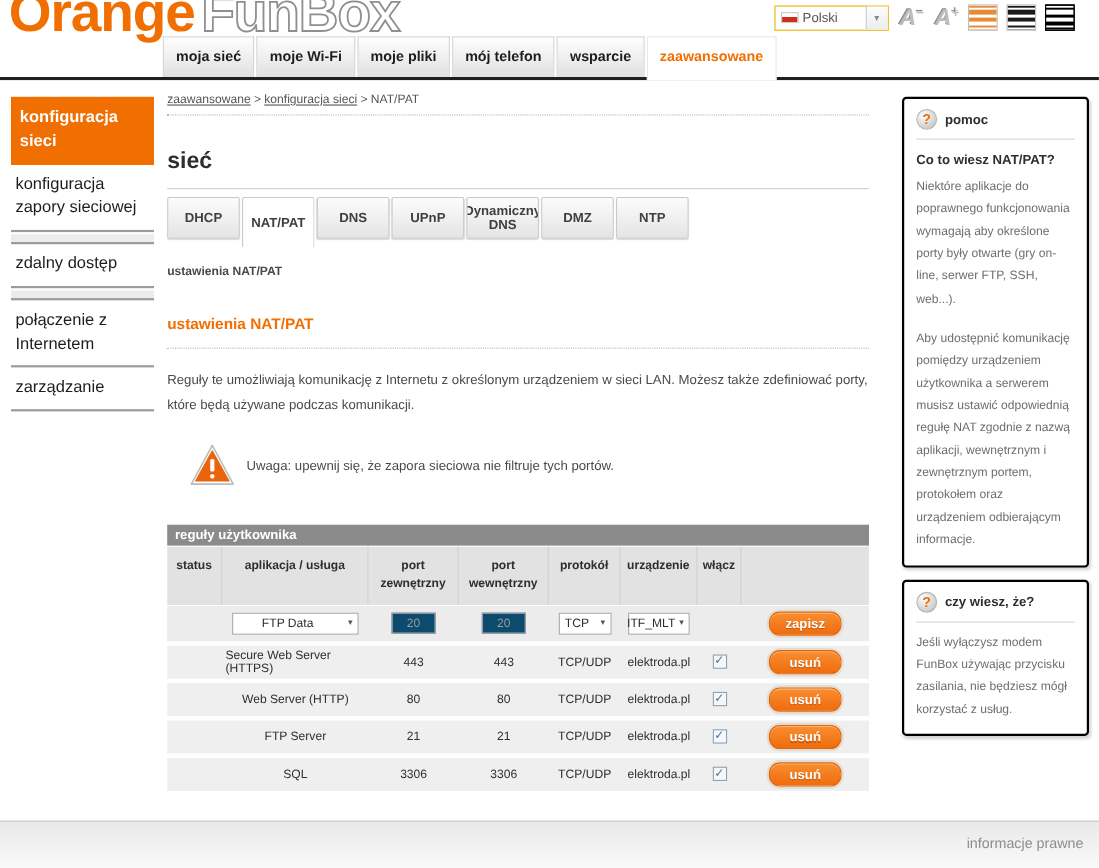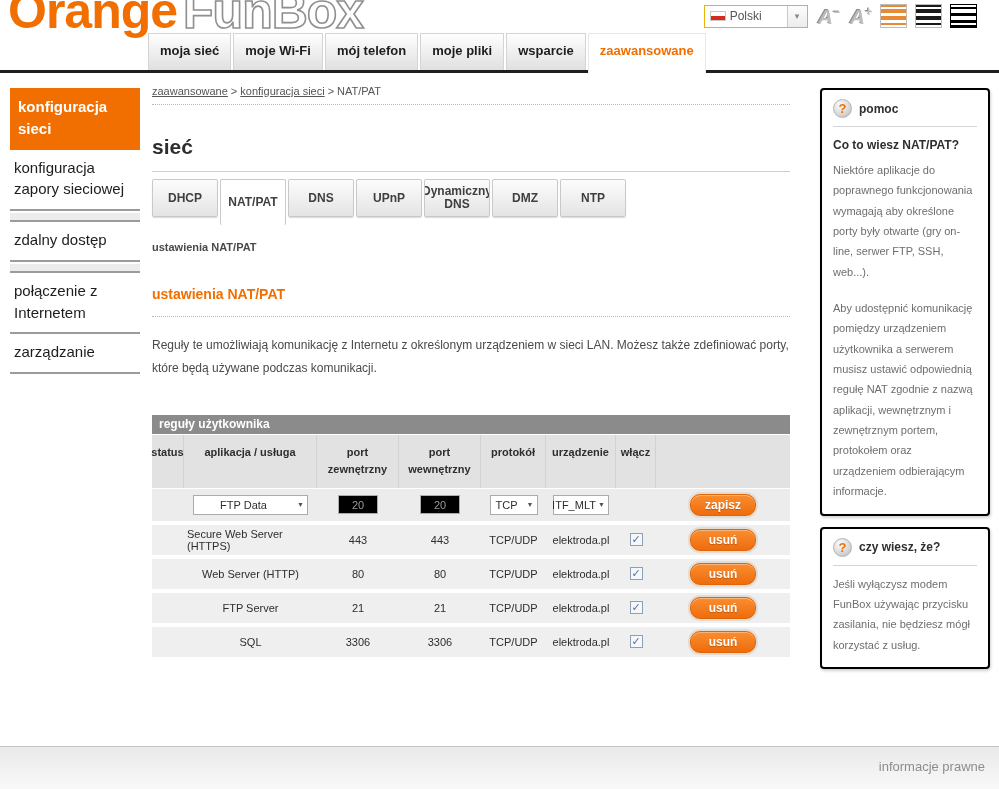--- a/index.html
+++ b/index.html
@@ -63,28 +63,28 @@
 
   
   .rules { margin-top:34px; width:638px; }
   .rules-title { background:#8b8b8b; color:#fff; font-size:12px; font-weight:bold; padding:2px 7px 3px; }
   .thead { display:flex; background:#e2e2e2; margin-top:1px; }
   .th { font-size:11px; font-weight:bold; color:#2e2e2e; text-align:center; padding:9px 4px; line-height:1.6; border-right:1px solid #d2d2d2; display:flex; align-items:flex-start; justify-content:center; }
   .th:last-child { border-right:none; }
   .tr { display:flex; background:#ececec; margin-top:1px; min-height:32px; align-items:stretch; }
   .tr.data { background:#efefef; margin-top:4px; min-height:30px; }
   .td { font-size:11px; color:#2e2e2e; display:flex; align-items:center; justify-content:center; padding:2px 3px; }
-  .c-status { width:32px; } .c-app { width:133px; } .c-pin { width:82px; } .c-pout { width:82px; }
+  .c-status { width:50px; } .c-app { width:133px; } .c-pin { width:82px; } .c-pout { width:82px; }
   .c-proto { width:65px; } .c-dev { width:70px; } .c-on { width:40px; } .c-act { flex:1; }
 
   .fake-select { position:relative; background:#fff; border:1px solid #ababab; height:20px; font-size:11px; color:#2e2e2e;
     display:flex; align-items:center; justify-content:center; cursor:pointer; padding-right:14px; }
   .fake-select::after { content:"▼"; position:absolute; right:3px; top:5px; font-size:7px; color:#555; }
   .sel-app { width:115px; } .sel-proto { width:48px; } .sel-dev { width:56px; }
-  .port-input { width:40px; height:19px; border:1px solid #ababab; font-size:11px; color:#9a9a9a; text-align:center; background:#000000; font-family:inherit; }
+  .port-input { width:40px; height:19px; border:1px solid #ababab; font-size:11px; color:#9a9a9a; text-align:center; background:#0c4a6e; font-family:inherit; }
 
   .btn { display:inline-block; min-width:66px; height:22px; line-height:21px; text-align:center; font-size:12px; font-weight:bold; color:#fff;
     background:linear-gradient(#f98e31,#ef6c0c); border:1px solid #e06508; border-radius:10px; cursor:pointer;
     box-shadow:0 0 0 2px #e3dcd2, inset 0 1px 0 rgba(255,255,255,.35); text-shadow:0 1px 1px rgba(0,0,0,.25); }
   .checkbox { width:13px; height:13px; background:#f4f7fb; border:1px solid #8ea0b5; display:flex; align-items:center; justify-content:center; cursor:pointer; }
   .checkbox.checked::after { content:"✓"; font-size:11px; color:#5a6f85; font-weight:bold; line-height:1; }
 
   
   .help-col { position:absolute; left:820px; top:15px; width:170px; }
   .help-box { background:#fff; border:2px solid #000000; border-radius:4px; box-shadow:1px 2px 3px rgba(0,0,0,.18); padding:9px 11px 12px; margin-bottom:11px; }
@@ -120,22 +120,22 @@
       <span class="font-btn"><span>A</span><sup>−</sup></span>
       <span class="font-btn"><span>A</span><sup>+</sup></span>
       <span class="theme-btn theme-orange"></span>
       <span class="theme-btn theme-light"></span>
       <span class="theme-btn theme-dark"></span>
     </div>
 
     <div class="nav-tabs">
       <div class="nav-tab">moja sieć</div>
       <div class="nav-tab">moje Wi-Fi</div>
+      <div class="nav-tab">moje pliki</div>
       <div class="nav-tab">mój telefon</div>
-      <div class="nav-tab">moje pliki</div>
       <div class="nav-tab">wsparcie</div>
       <div class="nav-tab active">zaawansowane</div>
     </div>
   </div>
 
   <div class="content">
 
     <div class="sidebar">
       <div class="side-item active">konfiguracja sieci</div>
       <div class="side-item">konfiguracja zapory sieciowej</div>
@@ -162,20 +162,29 @@
         <div class="sub-tab">DMZ</div>
         <div class="sub-tab">NTP</div>
       </div>
 
       <div class="section-label">ustawienia NAT/PAT</div>
 
       <div class="section-title">ustawienia NAT/PAT</div>
 
       <div class="desc">Reguły te umożliwiają komunikację z Internetu z określonym urządzeniem w sieci LAN. Możesz także zdefiniować porty, które będą używane podczas komunikacji.</div>
 
+      <div class="warning">
+        <svg class="warn-icon" viewBox="0 0 44 42">
+          <polygon points="22,2 42,39 2,39" fill="#fff" stroke="#bbb" stroke-width="1.5" stroke-linejoin="round"></polygon>
+          <polygon points="22,7 38,36 6,36" fill="#e8650d" stroke="#e8650d" stroke-linejoin="round"></polygon>
+          <rect x="20" y="15" width="4" height="12" rx="1.5" fill="#fff"></rect>
+          <rect x="20" y="29.5" width="4" height="4" rx="1.5" fill="#fff"></rect>
+        </svg>
+        <span class="warn-text">Uwaga: upewnij się, że zapora sieciowa nie filtruje tych portów.</span>
+      </div>
 
       <div class="rules">
         <div class="rules-title">reguły użytkownika</div>
 
         <div class="thead">
           <div class="th c-status">status</div>
           <div class="th c-app">aplikacja / usługa</div>
           <div class="th c-pout">port zewnętrzny</div>
           <div class="th c-pin">port wewnętrzny</div>
           <div class="th c-proto">protokół</div>

